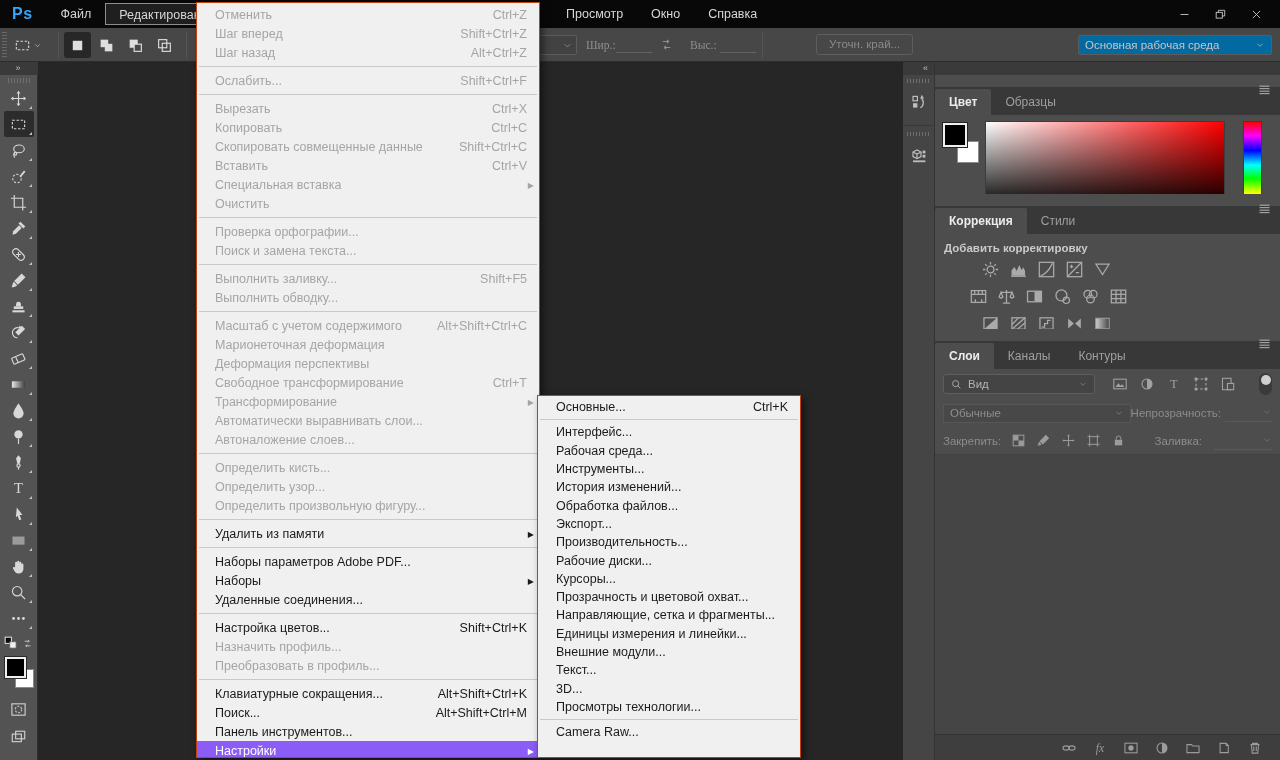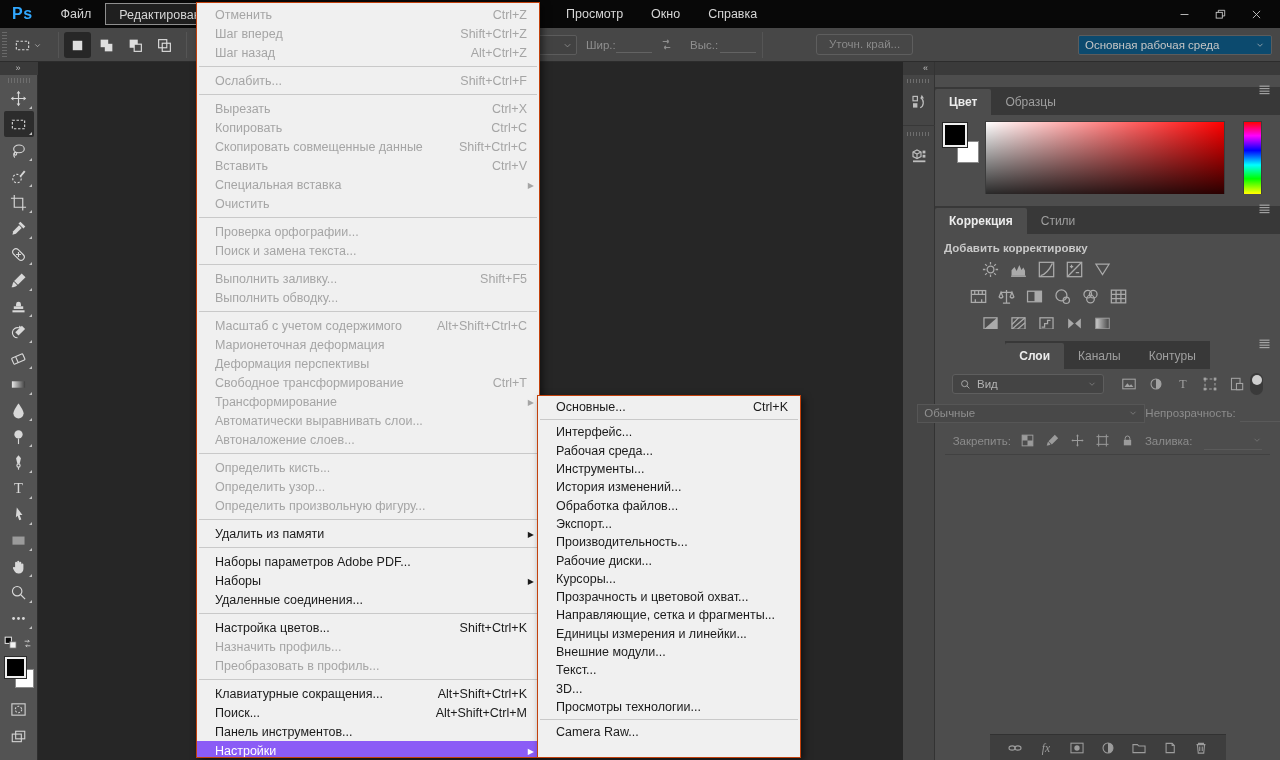--- a/index.html
+++ b/index.html
@@ -21,26 +21,26 @@
     border-bottom:1px solid #2c2c2c; z-index:4; color:#8f8f8f; font-size:11.5px; }
   .ob-grip { position:absolute; left:2px; top:4px; width:5px; height:26px;
     background:repeating-linear-gradient(to bottom,#6a6a6a 0 1px,transparent 1px 3px); }
   .ob-preset { position:absolute; left:14px; top:5px; width:42px; height:24px; display:flex; align-items:center; gap:2px; color:#d6d6d6; }
   .ob-sep { position:absolute; top:4px; width:1px; height:26px; background:#3a3a3a; border-right:1px solid #555; }
   .ob-ops { position:absolute; left:64px; top:4px; display:flex; gap:2px; }
   .op-btn { width:27px; height:26px; display:flex; align-items:center; justify-content:center; border-radius:3px; color:#dedede; }
   .op-btn.active { background:#272727; }
   .style-stub { position:absolute; left:505px; top:7px; width:72px; height:20px; background:#424242;
     border:1px solid #5c5c5c; border-radius:2px; display:flex; align-items:center; justify-content:flex-end; padding-right:3px; color:#9a9a9a; }
-  .ob-label { position:absolute; top:11px; }
+  .ob-label { position:absolute; top:11px;font-family:Liberation Serif, serif; }
   .ob-input { position:absolute; top:9px; width:36px; height:16px; border-bottom:1px solid #636363; color:#c9c9c9; font-size:11.5px; }
   .ob-swap { position:absolute; left:658px; top:8px; color:#8f8f8f; }
   .refine-btn { position:absolute; left:816px; top:6px; height:21px; padding:0 12px; border:1px solid #5e5e5e;
     border-radius:3px; color:#8a8a8a; line-height:19px; }
-  .workspace { position:absolute; left:1078px; top:7px; width:194px; height:20px; background:#0c4a6e;
+  .workspace { position:absolute; left:1078px; top:7px; width:194px; height:20px; background:#0369a1;
     border:1px solid #5c5c5c; border-radius:2px; display:flex; align-items:center; padding:5px 6px; color:#c6c6c6; }
   .workspace .chev { margin-left:auto; }
 
   
   .toolbar { position:absolute; left:0; top:62px; width:38px; height:698px; background:#535353;
     border-right:1px solid #2e2e2e; z-index:3; display:flex; flex-direction:column; align-items:center; }
   .tb-head { width:38px; height:13px; background:#3a3a3a; color:#bdbdbd; font-size:9px; line-height:13px; text-align:center; letter-spacing:1px; }
   .tb-grip { width:22px; height:5px; margin:3px 0 2px;
     background:repeating-linear-gradient(to right,#6e6e6e 0 1px,transparent 1px 3px); }
   .tool { position:relative; width:30px; height:26px; display:flex; align-items:center; justify-content:center; color:#d8d8d8; border-radius:2px; }
@@ -633,21 +633,21 @@
                     <stop offset="1" stop-color="#454545"></stop>
                   </linearGradient>
                 </defs>
                 <rect x="2.6" y="4" width="12.8" height="10" fill="url(#lg2)" stroke="#9a9a9a" stroke-width="1"></rect>
               </svg>
             </span>
           </div>
         </div>
     </div>
 
-    <div class="panel layers" style="flex:1;align-items:center;">
+    <div class="panel layers" style="flex:1;">
       <div class="tabbar" id="layer-tabs">
           <div class="tab active">Слои</div>
           <div class="tab">Каналы</div>
           <div class="tab">Контуры</div>
         </div>
       <span class="p-menu ic" id="layers-menu">
           <svg viewBox="0 0 18 18" width="15" height="15">
             <path d="M3 5h12M3 8h12M3 11h12M3 14h12" stroke="currentColor" fill="none" stroke-width="1.2"></path>
           </svg>
         </span>

